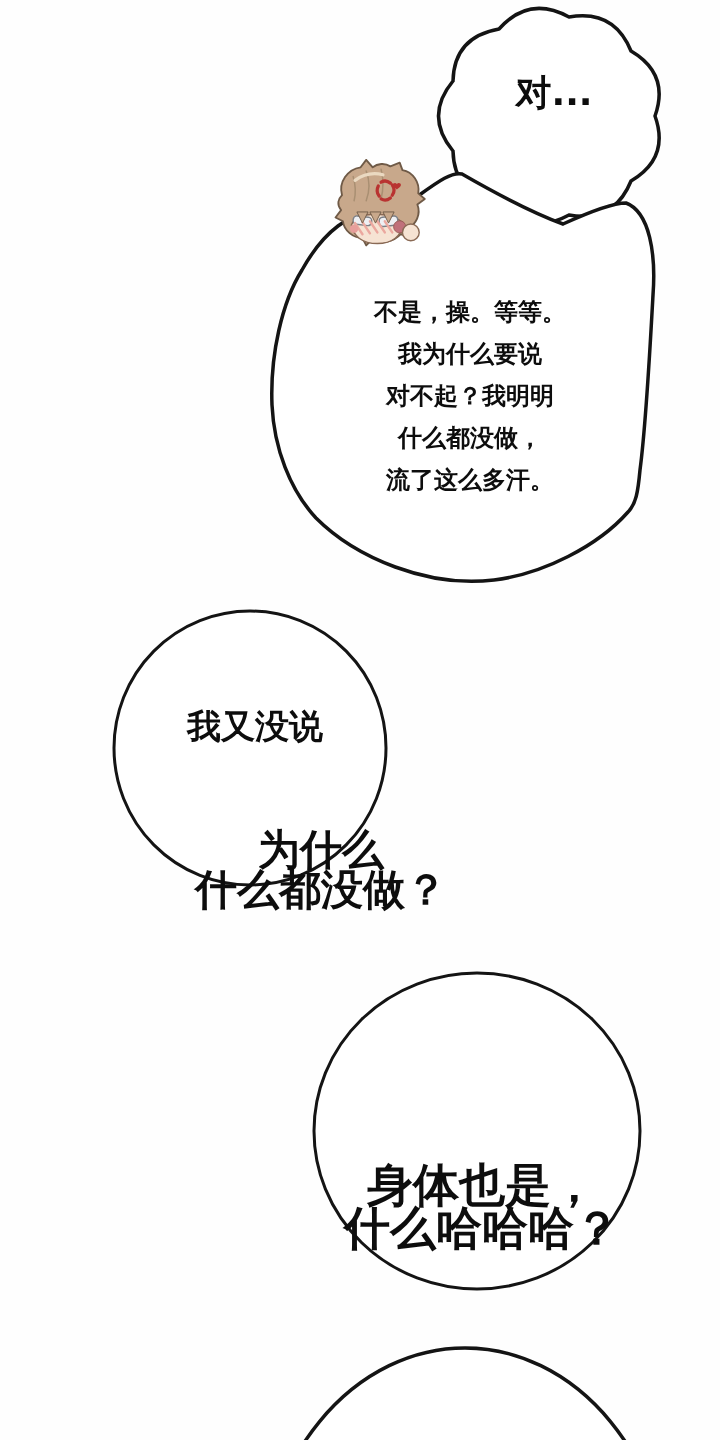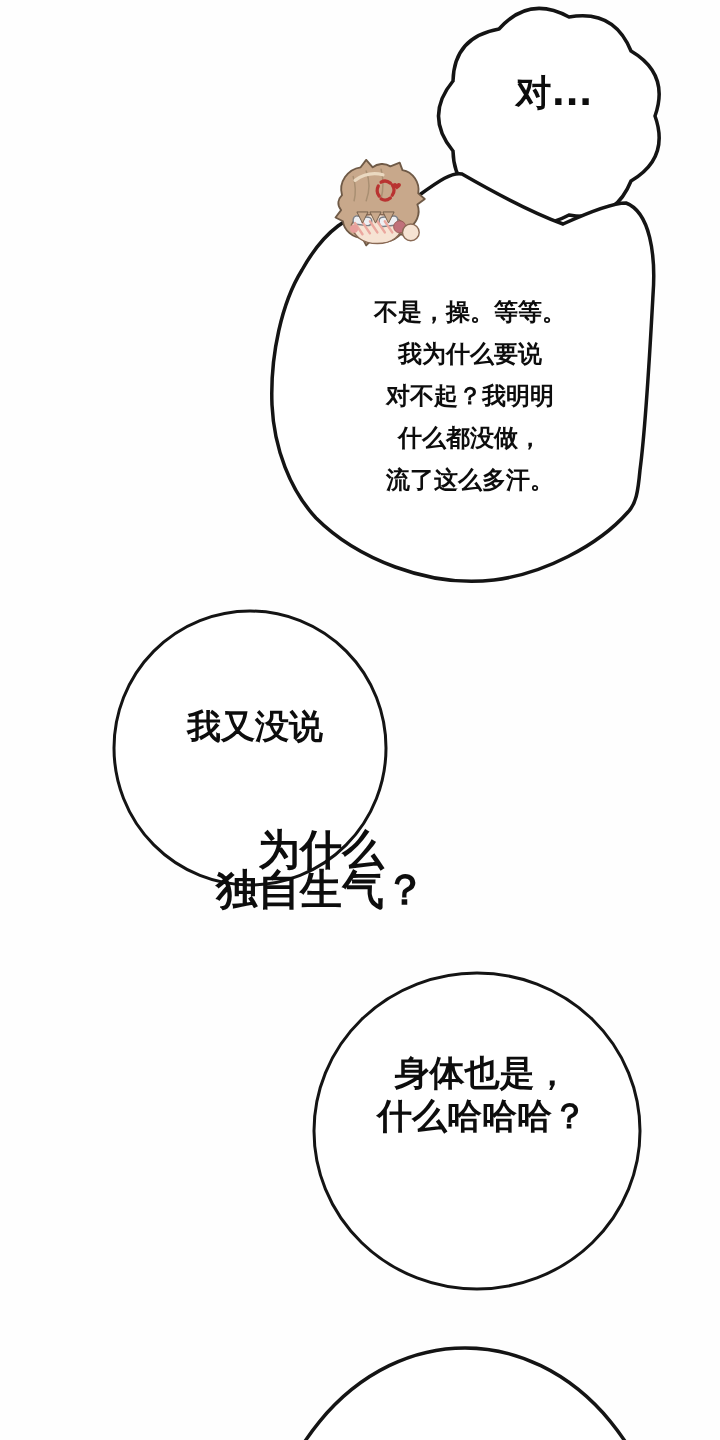--- a/index.html
+++ b/index.html
@@ -18,21 +18,21 @@
     color:#0d0d0d;
     font-weight:700;
     white-space:nowrap;
     letter-spacing:0px;
   }
   .txt span{display:block;}
   .cloud-txt  {left:554px; top:71px;   font-size:36px; line-height:44px;}
   .main-txt   {left:470px; top:291px;  font-size:24px; line-height:42px;}
   .circle1-txt{left:255px; top:697px;  font-size:34px; line-height:42px;margin-top:8px;}
   .free-txt   {left:321px; top:830px;  font-size:42px; line-height:40px;}
-  .circle2-txt{left:482px; top:1052px; font-size:35px; line-height:43px;}
+  .circle2-txt{left:482px; top:1164px; font-size:46px; line-height:43px;}
 </style>
 </head>
 <body>
 
 <div class="page">
 
   <svg class="art" width="720" height="1440" viewBox="0 0 720 1440">
 
     <path d="M655,116 Q670,158 631,181 Q614,223 569,215 Q529,237 499,203 Q454,195 453,151
          Q424,116 453,81 Q454,37 499,29 Q529,-5 569,17 Q614,9 631,51 Q670,74 655,116 Z" fill="#ffffff" stroke="#141414" stroke-width="3.5"></path>
@@ -114,21 +114,21 @@
     <span>什么都没做，</span>
     <span>流了这么多汗。</span>
   </div>
 
   <div class="txt circle1-txt">
     <span>我又没说</span>
   </div>
 
   <div class="txt free-txt">
     <span>为什么</span>
-    <span>独自生气？</span>
+    <span>什么都没做？</span>
   </div>
 
   <div class="txt circle2-txt">
     <span>身体也是，</span>
     <span>什么哈哈哈？</span>
   </div>
 
 </div>
 
 </body></html>

